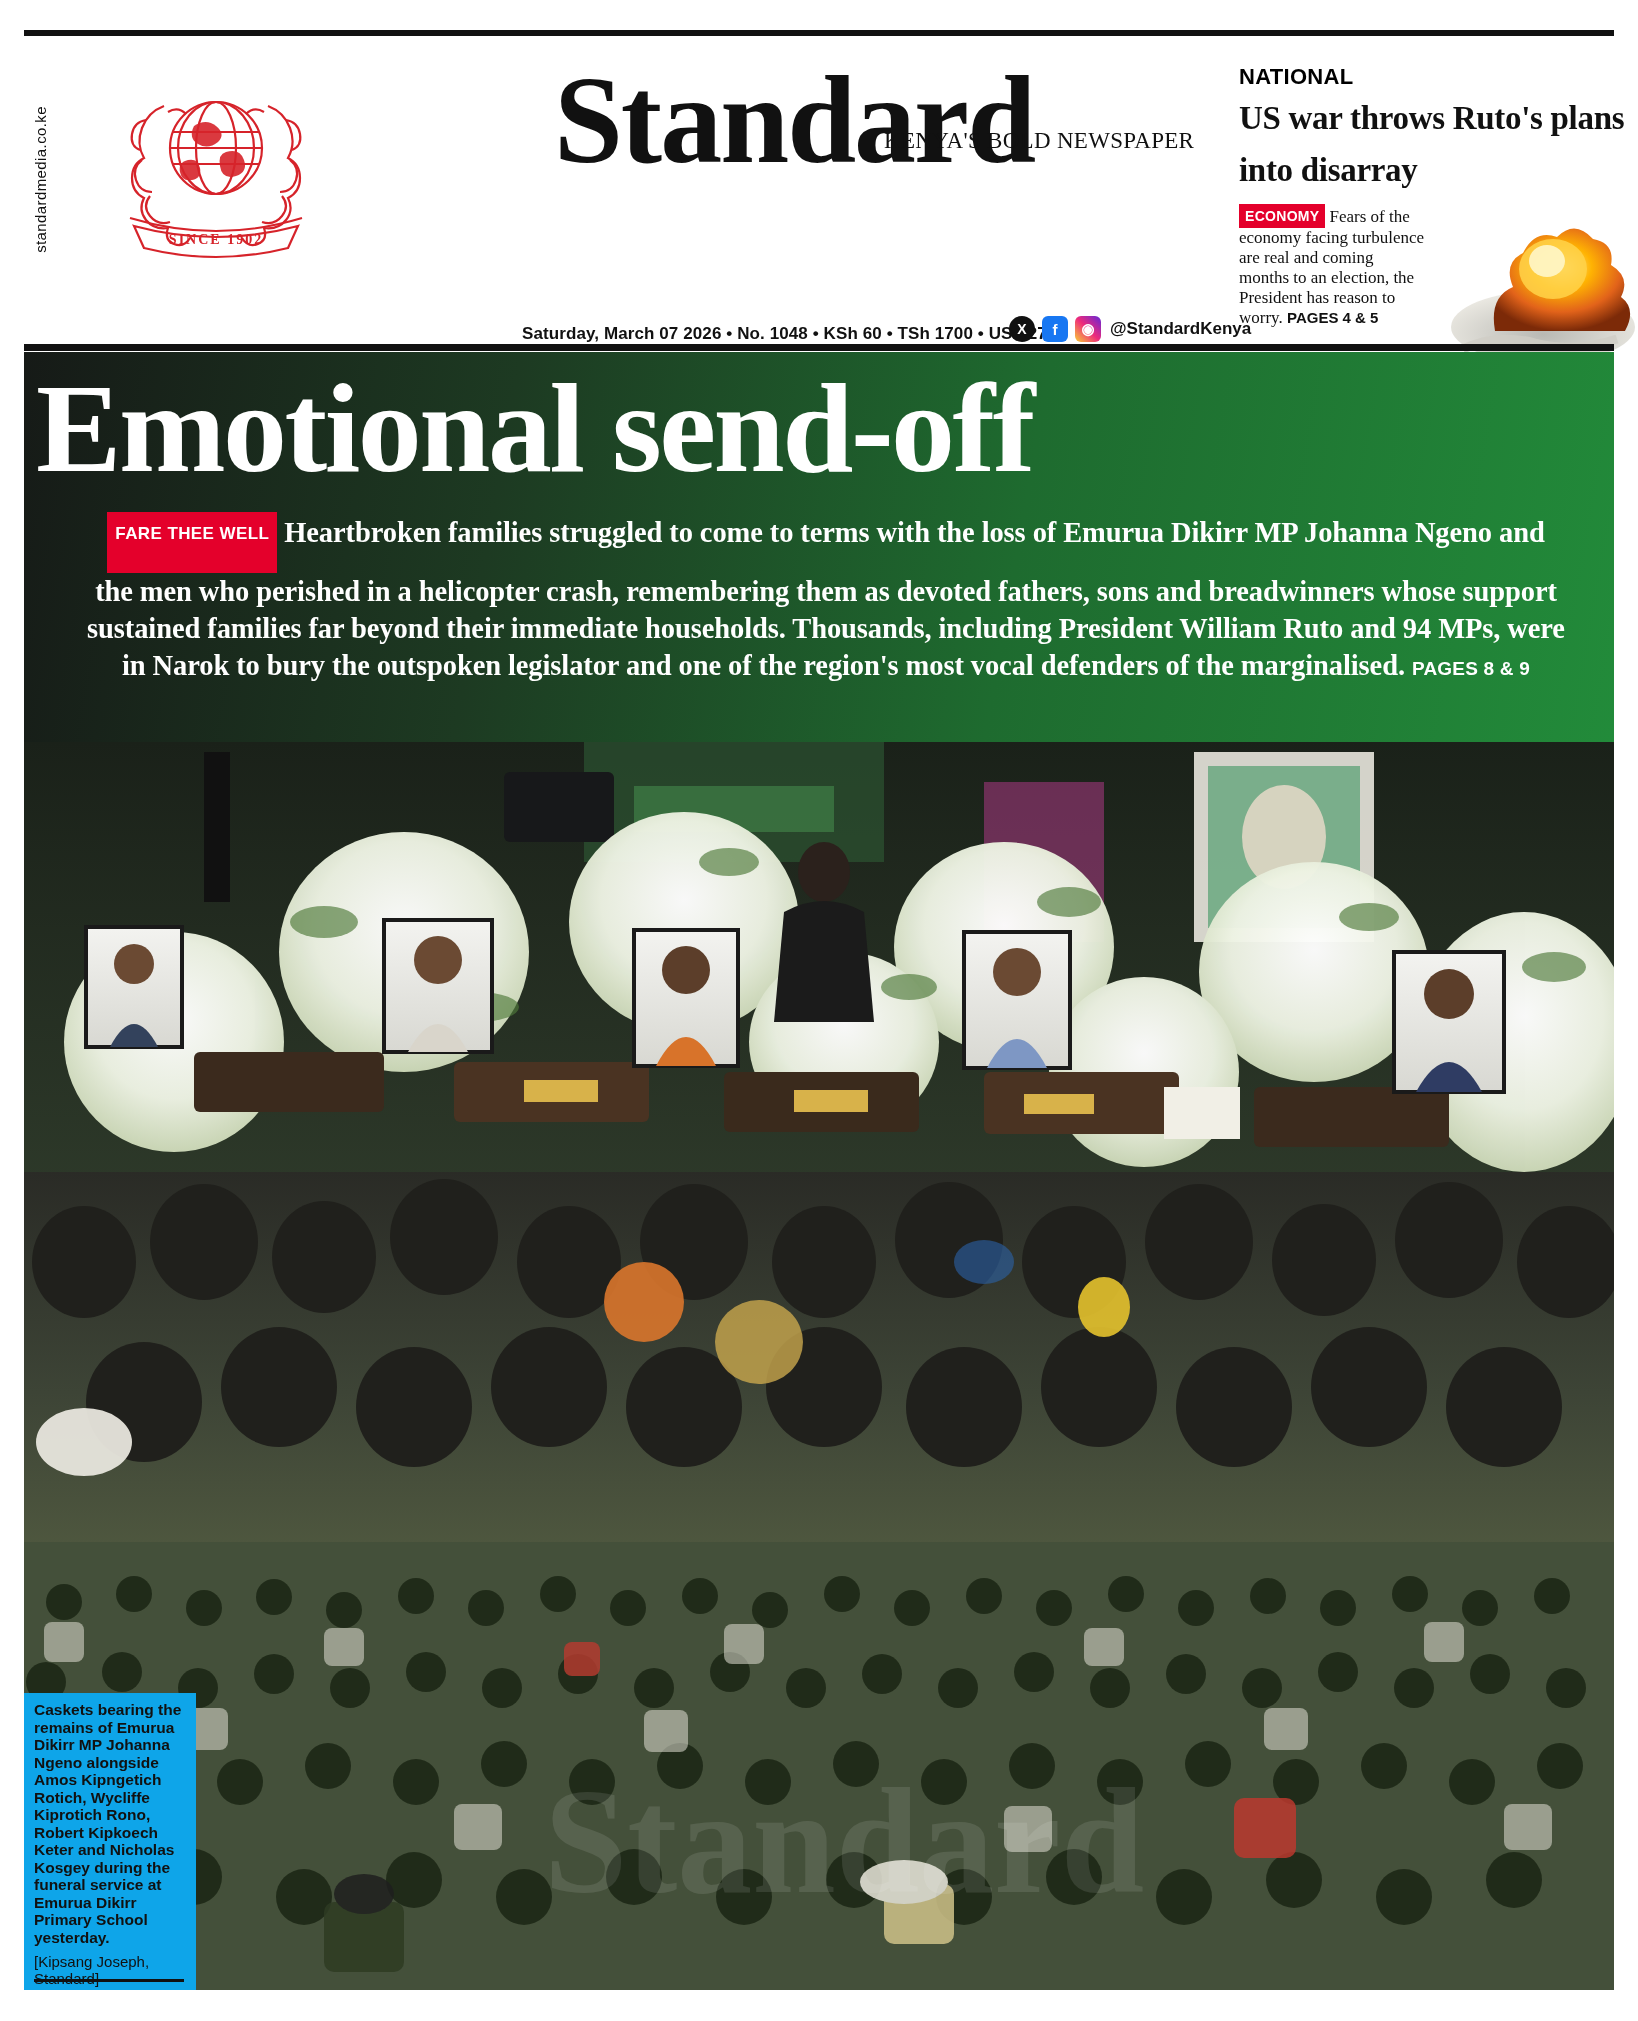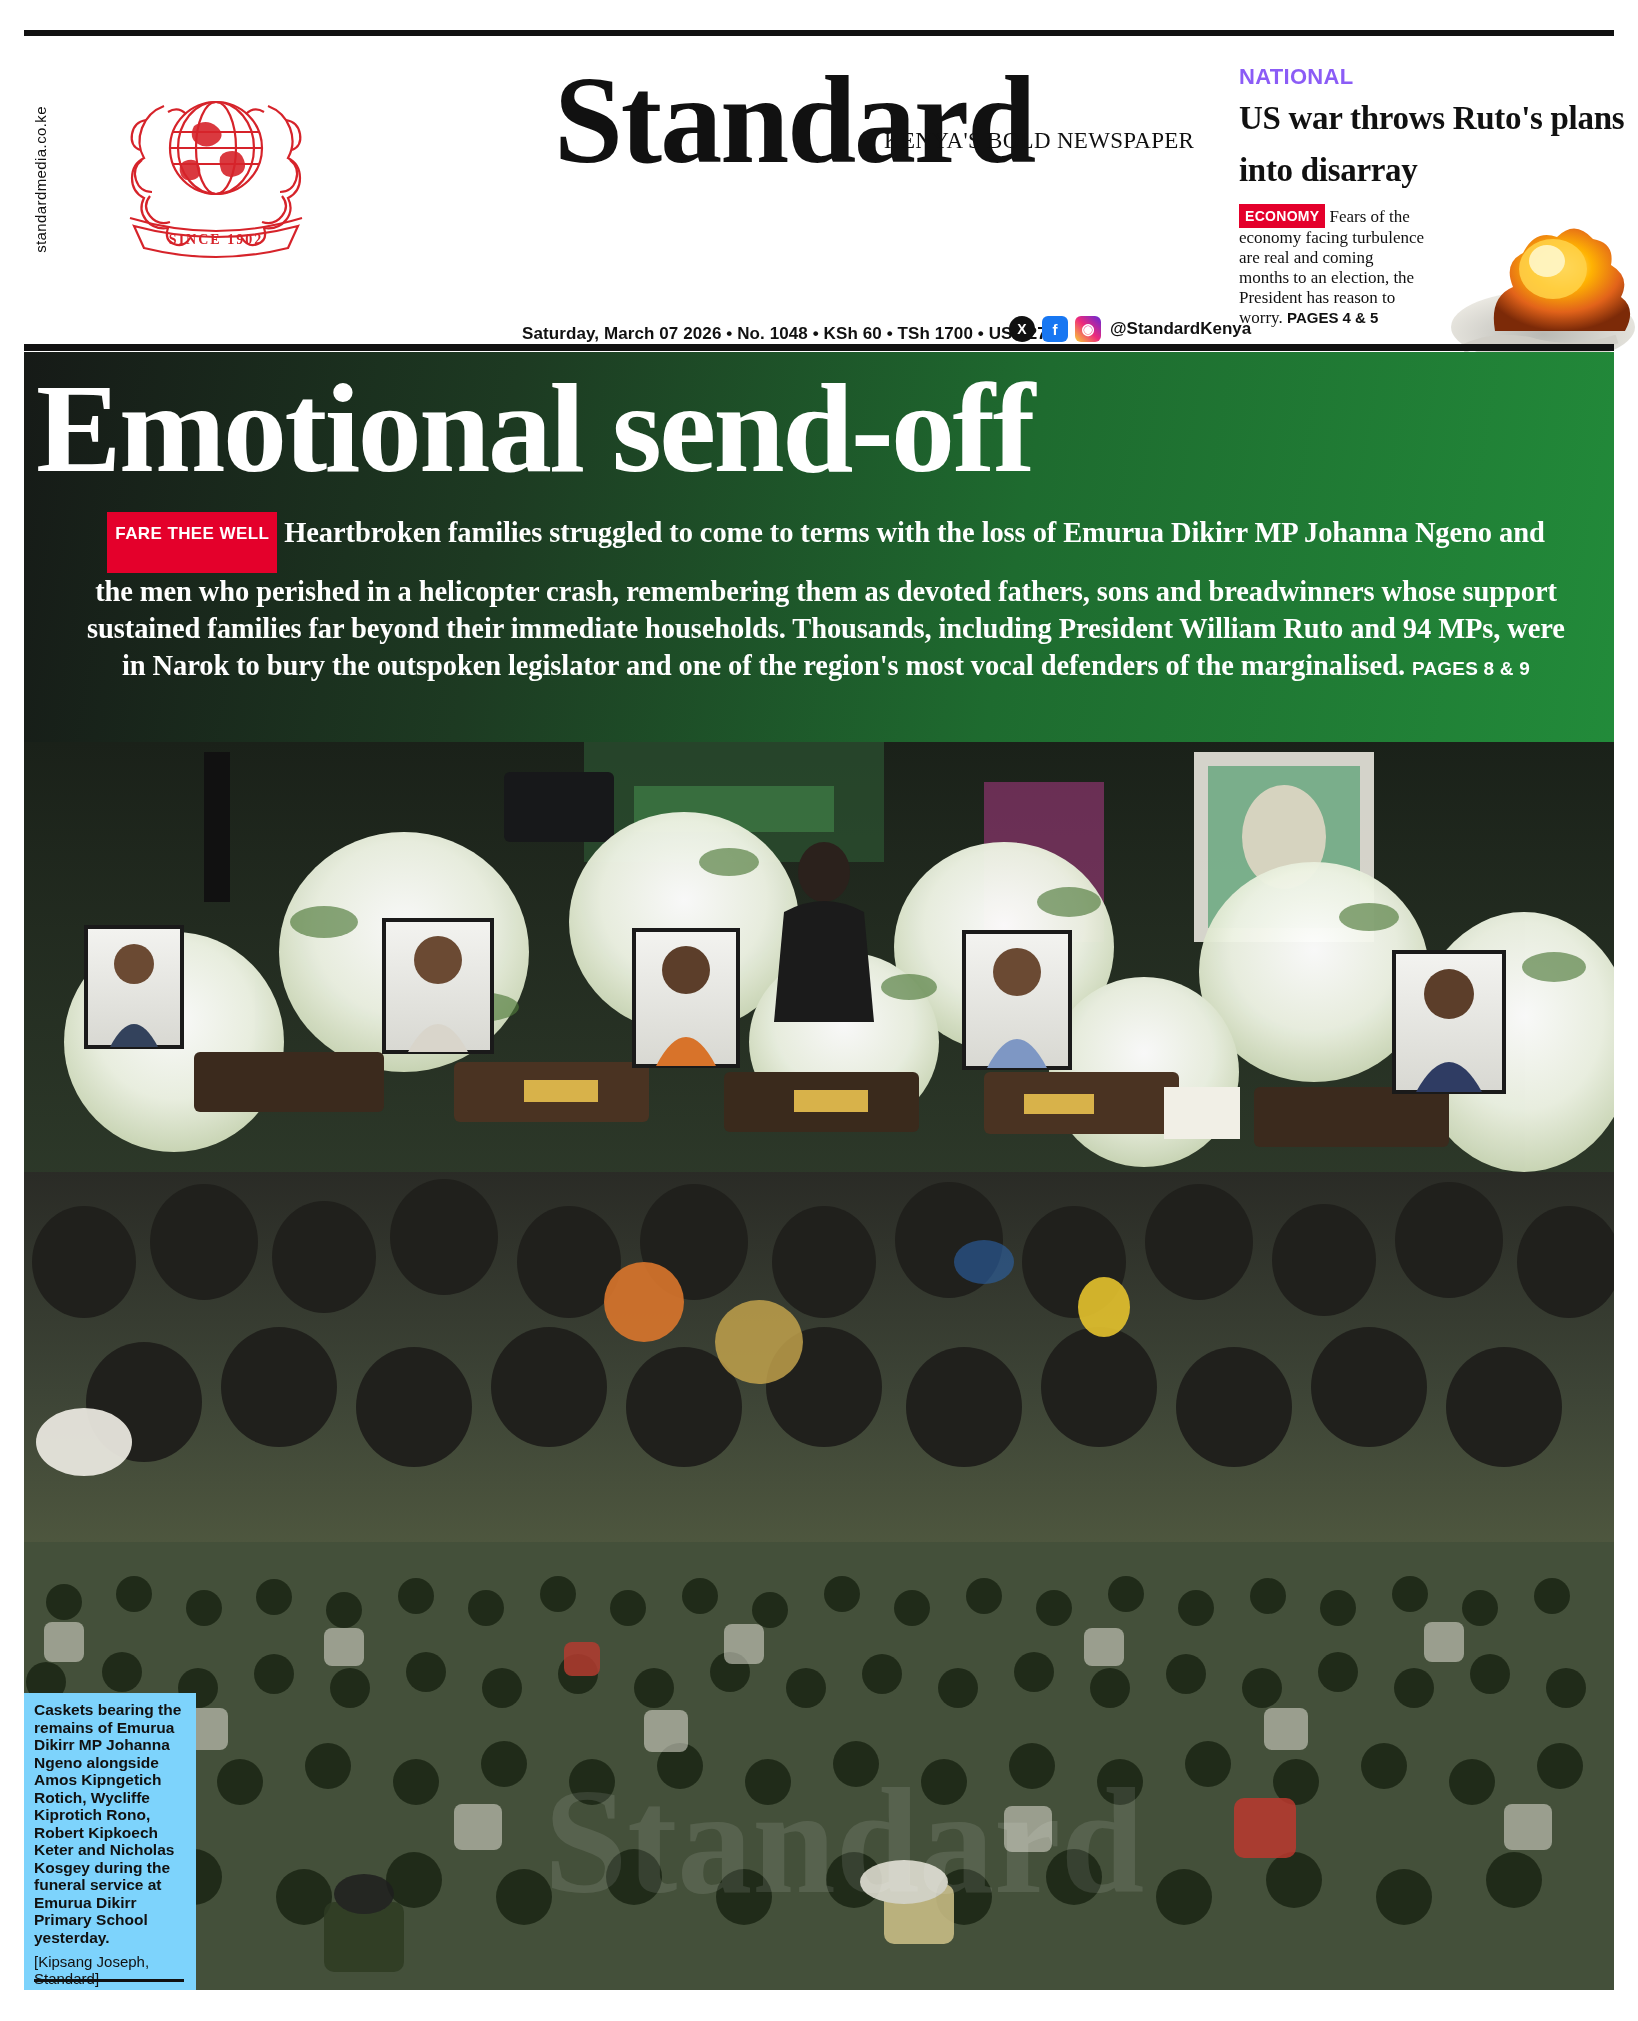--- a/index.html
+++ b/index.html
@@ -120,21 +120,21 @@
   
   .mast-right {
     position: absolute;
     left: 1215px; top: 18px;
     width: 400px; height: 300px;
     overflow: hidden;
   }
   .mr-kicker {
     font-size: 22px;
     font-weight: 700;
-    color: #8b5cf6;
+    color: #000000;
     letter-spacing: 0.3px;
     margin-bottom: 2px;
   }
   .mr-head {
     font-family: "Liberation Serif", serif;
     font-weight: 700;
     font-size: 33px;
     line-height: 52px;
     color: #111;
     letter-spacing: -0.3px;
@@ -238,21 +238,21 @@
     overflow: hidden;
     background: #2b2f28;
   }
   .photo svg { display:block; }
 
   
   .caption {
     position: absolute;
     left: 24px; top: 1693px;
     width: 172px; height: 297px;
-    background: #7dd3fc;
+    background: #0ea5e9;
     padding: 8px 2px 0 10px;
   }
   .caption-text {
     font-family: "Liberation Sans", sans-serif;
     font-size: 15.5px;
     line-height: 17.5px;
     font-weight: 700;
     color: #111;
   }
   .caption-credit {

